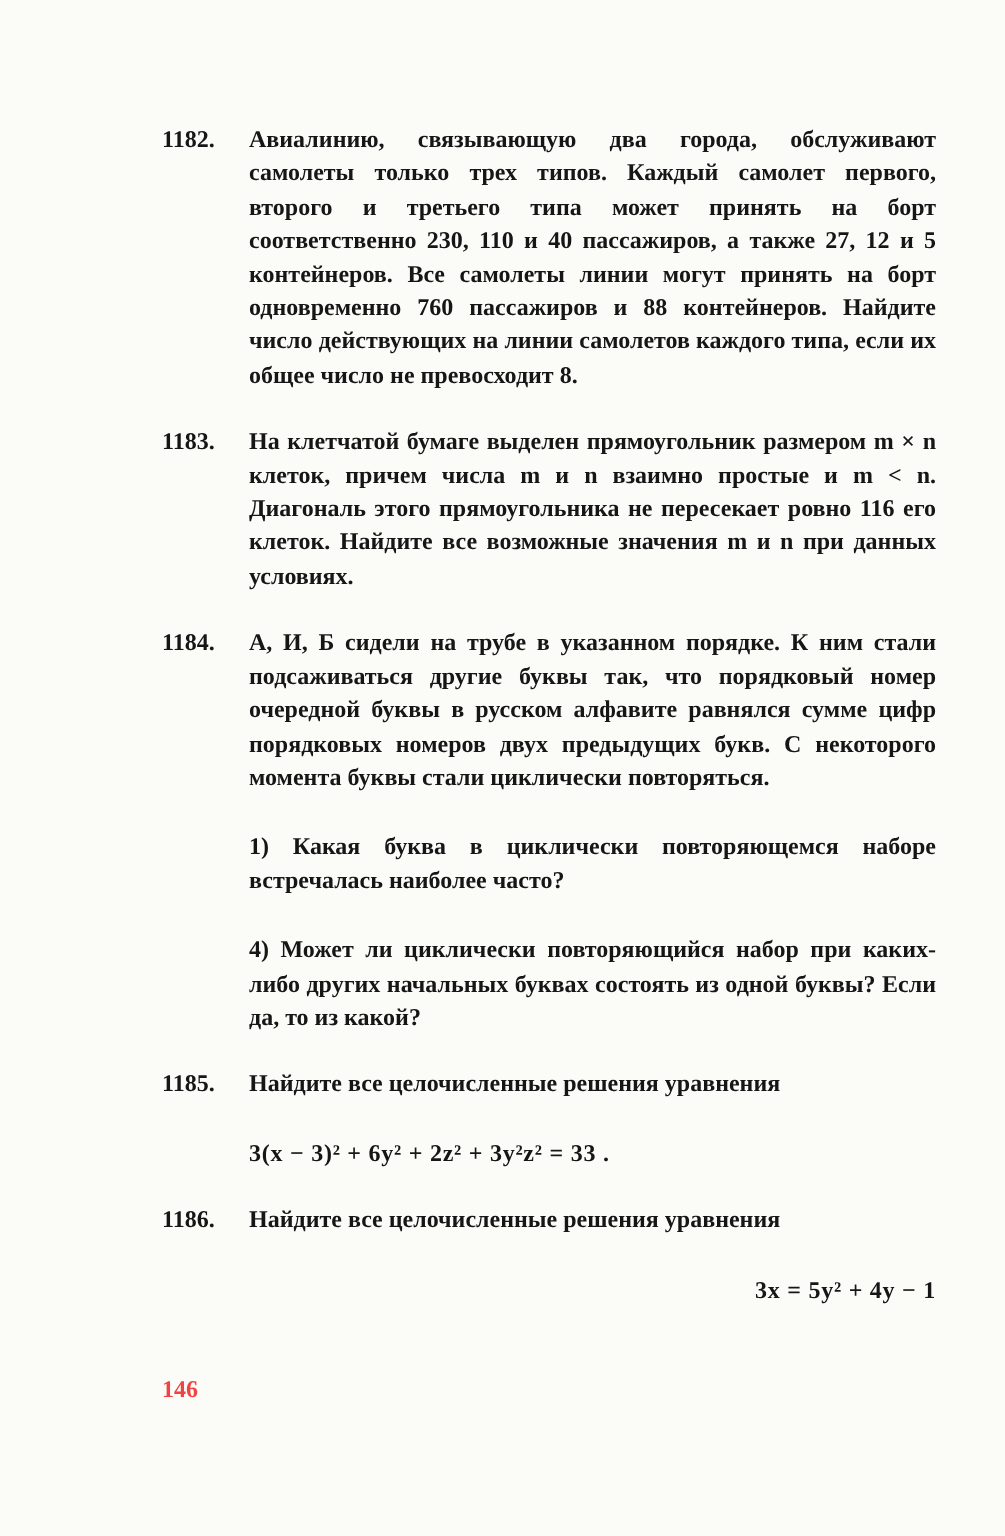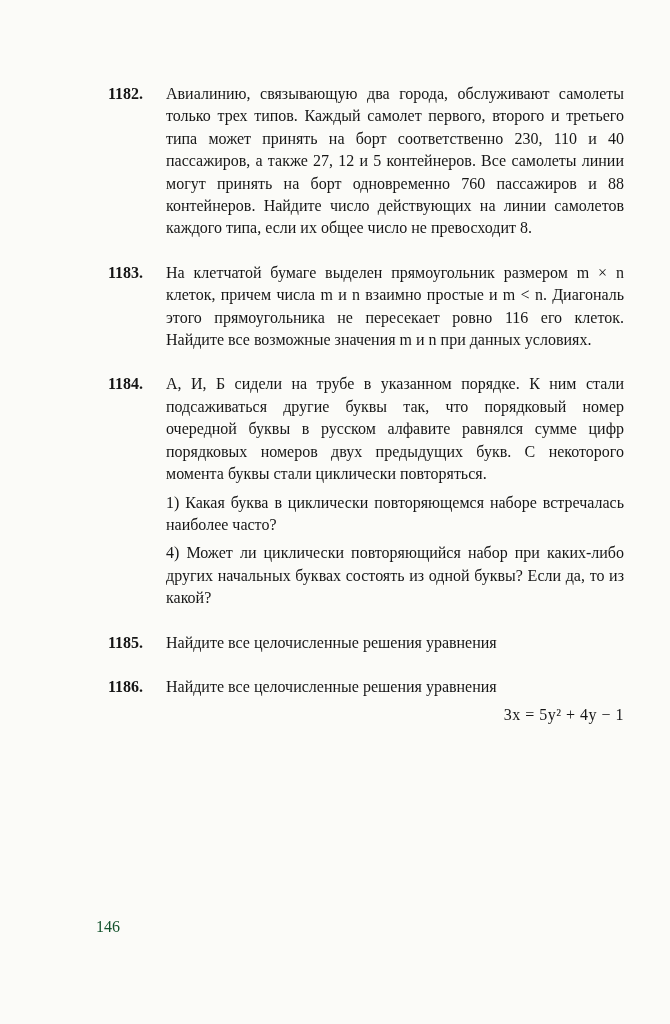--- a/index.html
+++ b/index.html
@@ -37,40 +37,42 @@
     font-weight: bold;
     text-align: left;
     white-space: nowrap;
   }
   .body {
     flex: 1;
     text-align: justify;
   }
   .body p {
     margin: 0;
+    font-weight: bold;
   }
   .body p + p {
-    margin-top: 6px;
+    margin-top: 24px;
   }
   .formula {
     margin-top: 6px;
     text-align: left;
     letter-spacing: 0.5px;
   }
   .formula.centered {
     text-align: right;
     letter-spacing: 0.5px;
   }
   .page-number {
     position: absolute;
-    left: 96px;
+    left: 108px;
     top: 918px;
     font-size: 16px;
     font-family: "Liberation Serif", "DejaVu Serif", serif;
-    color: #14532d;
+    color: #ef4444;
+    font-weight: bold;
   }
 </style>
 </head>
 <body>
 
 <div class="page">
 
   <div class="problem">
     <div class="num">1182.</div>
     <div class="body">
@@ -91,20 +93,21 @@
       <p>А, И, Б сидели на трубе в указанном порядке. К ним стали подсаживаться другие буквы так, что порядковый номер очередной буквы в русском алфавите равнялся сумме цифр порядковых номеров двух предыдущих букв. С некоторого момента буквы стали циклически повторяться.</p>
       <p>1) Какая буква в циклически повторяющемся наборе встречалась наиболее часто?</p>
       <p>4) Может ли циклически повторяющийся набор при каких-либо других начальных буквах состоять из одной буквы? Если да, то из какой?</p>
     </div>
   </div>
 
   <div class="problem">
     <div class="num">1185.</div>
     <div class="body">
       <p>Найдите все целочисленные решения уравнения</p>
+      <p class="formula">3(x − 3)² + 6y² + 2z² + 3y²z² = 33 .</p>
     </div>
   </div>
 
   <div class="problem">
     <div class="num">1186.</div>
     <div class="body">
       <p>Найдите все целочисленные решения уравнения</p>
       <p class="formula centered">3x = 5y² + 4y − 1</p>
     </div>
   </div>

